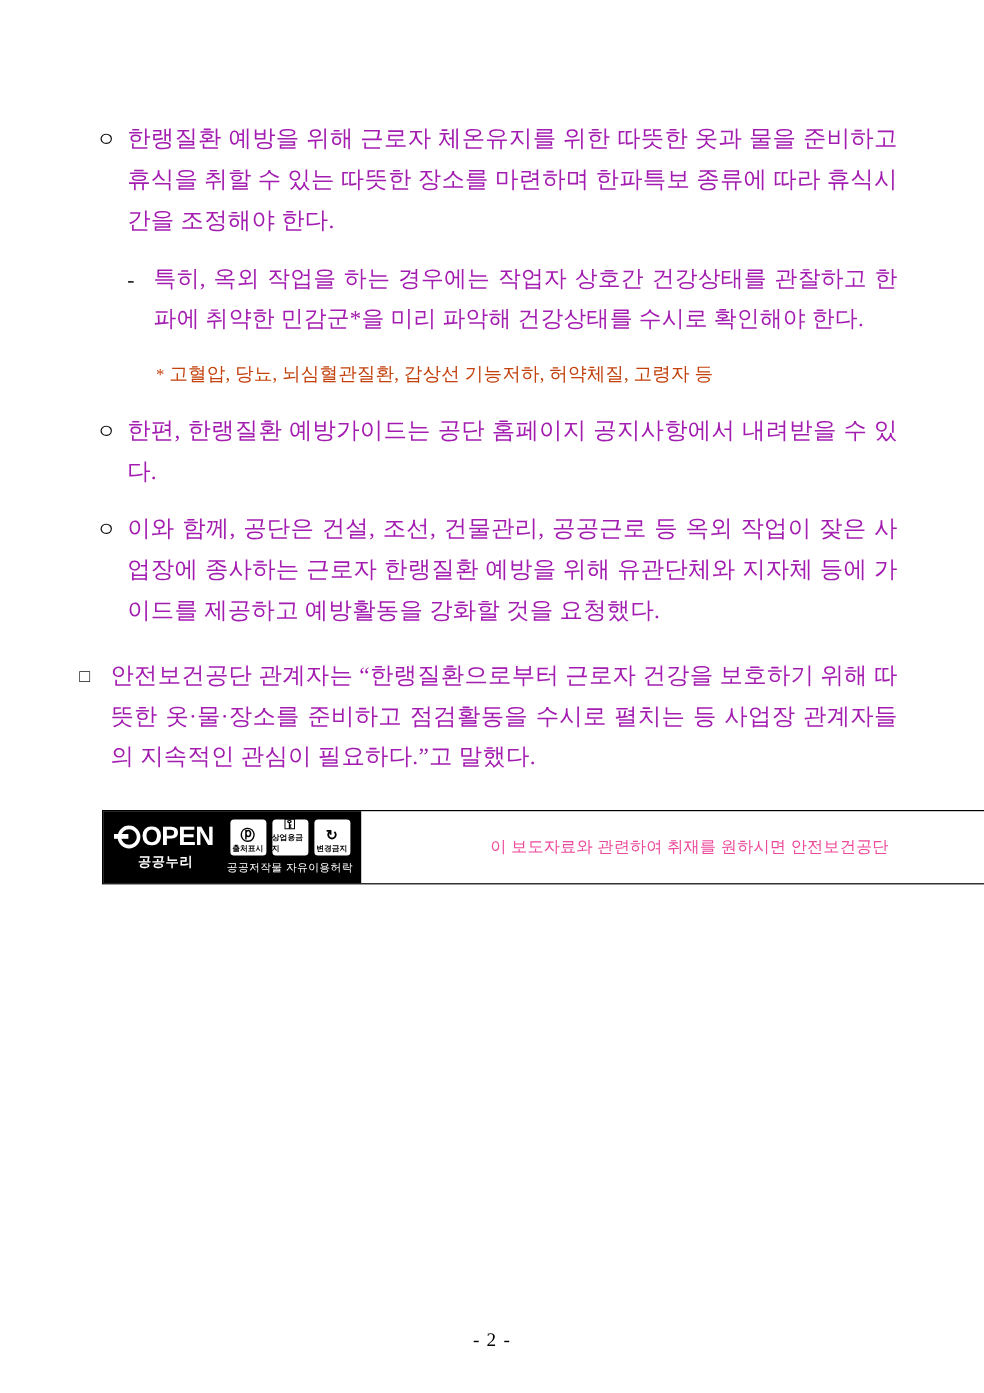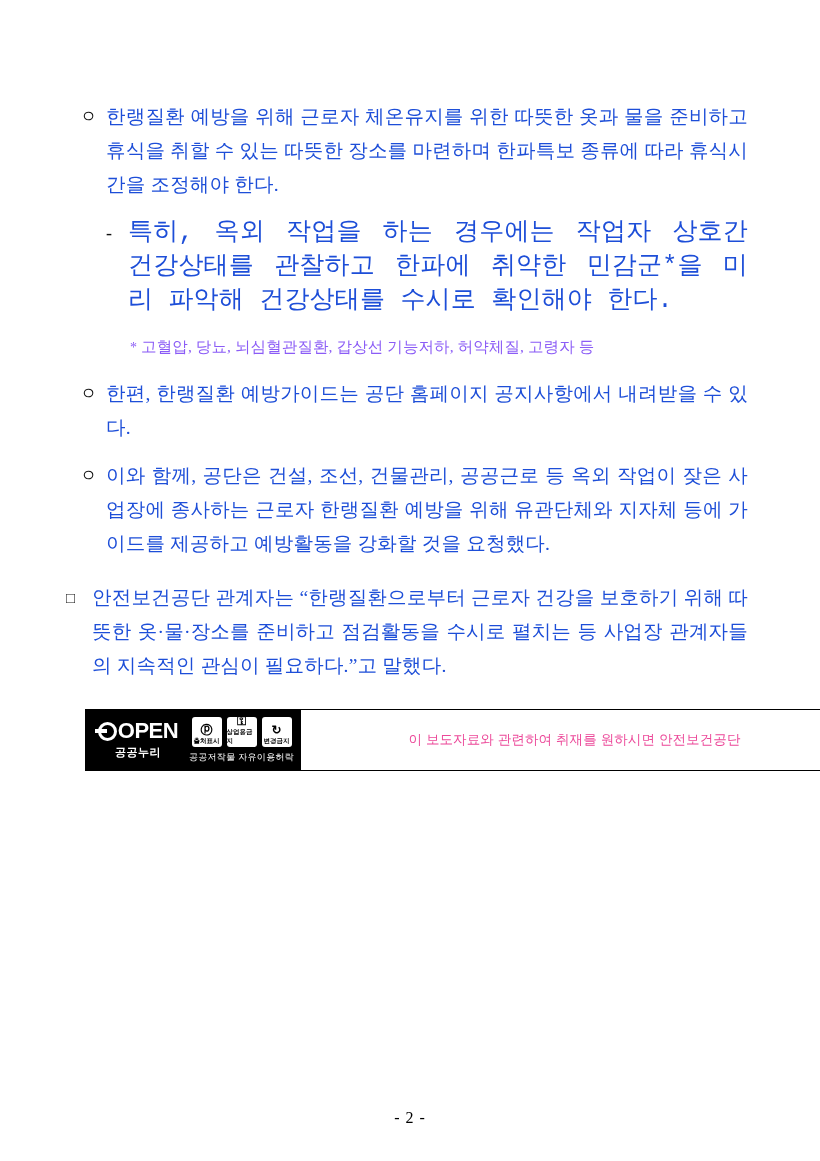--- a/index.html
+++ b/index.html
@@ -40,35 +40,35 @@
     width: 26px;
     text-align: left;
   }
   .bullet.square {
     font-size: 15px;
   }
   .body-text {
     flex: 1 1 auto;
     font-size: 19.5px;
     line-height: 34px;
-    color: #1d4ed8;
+    color: #a21caf;
     text-align: justify;
     text-justify: inter-character;
     letter-spacing: 0.2px;
   }
   .lvl1 { margin-left: 0px; }
   .lvl2 { margin-left: 26px; }
   .lvl2 .bullet { width: 22px; font-size: 18px; }
-  .lvl2 .body-text { font-size: 25px; font-family: Liberation Mono, monospace; }
+  .lvl2 .body-text { font-size: 19px; }
 
   .note {
     margin-left: 50px;
     font-size: 15.5px;
     line-height: 30px;
-    color: #8b5cf6;
+    color: #c2410c;
     margin-bottom: 14px;
     letter-spacing: 0.1px;
   }
   .note .star { font-size: 14px; }
 
   .blk.tight { margin-bottom: 14px; }
   .blk.loose { margin-bottom: 20px; }
 
   
   .infobox {

